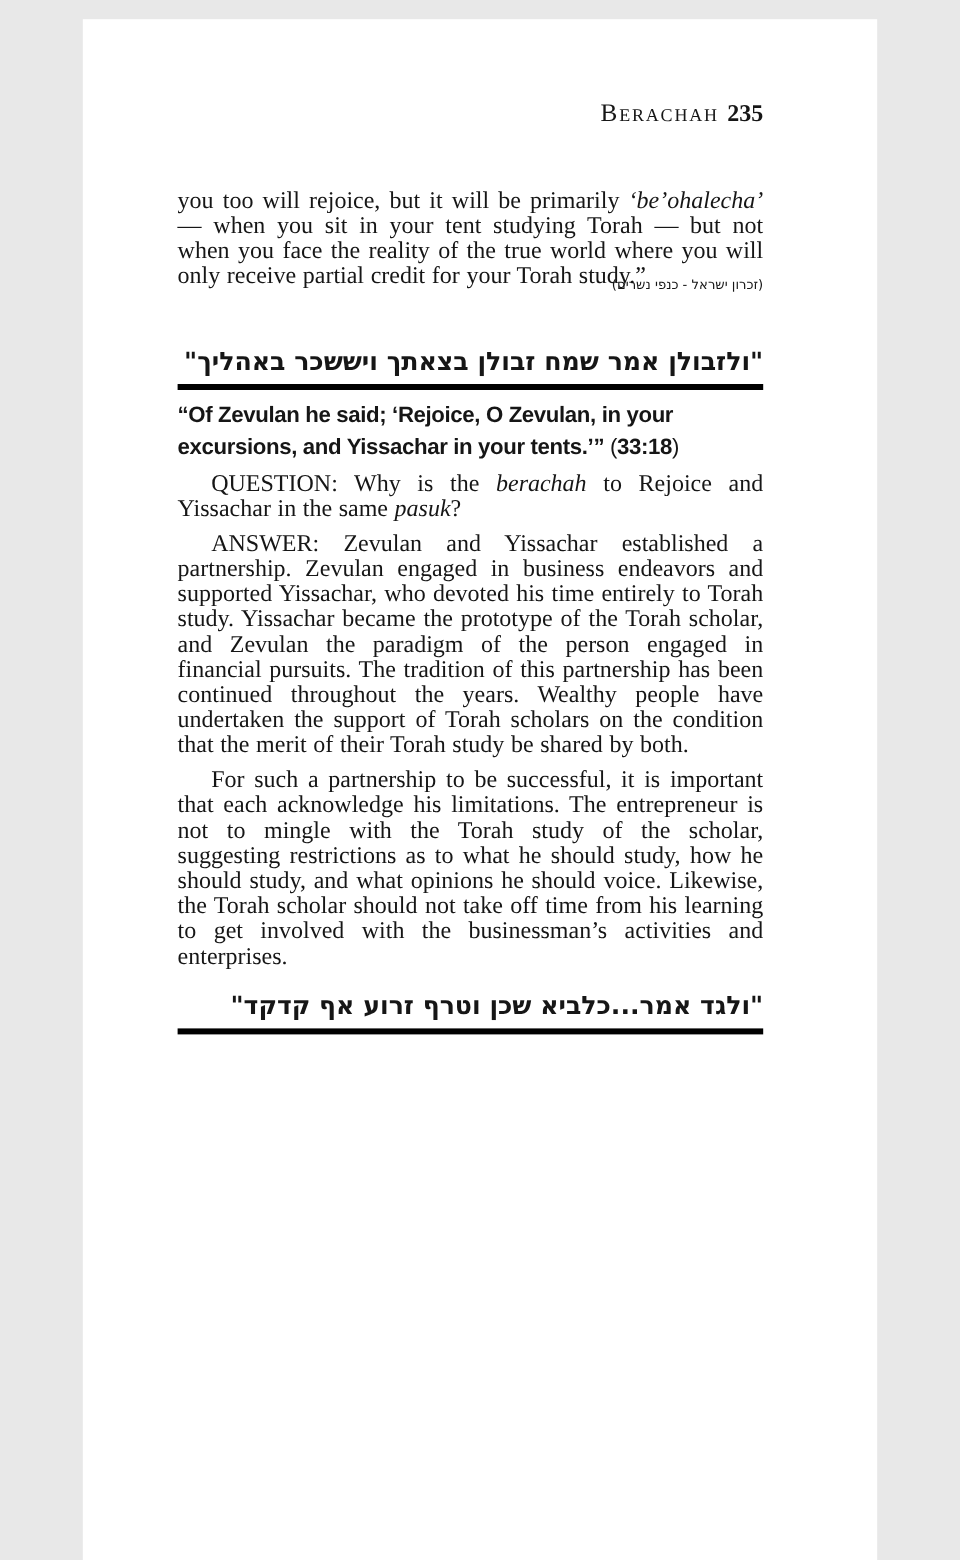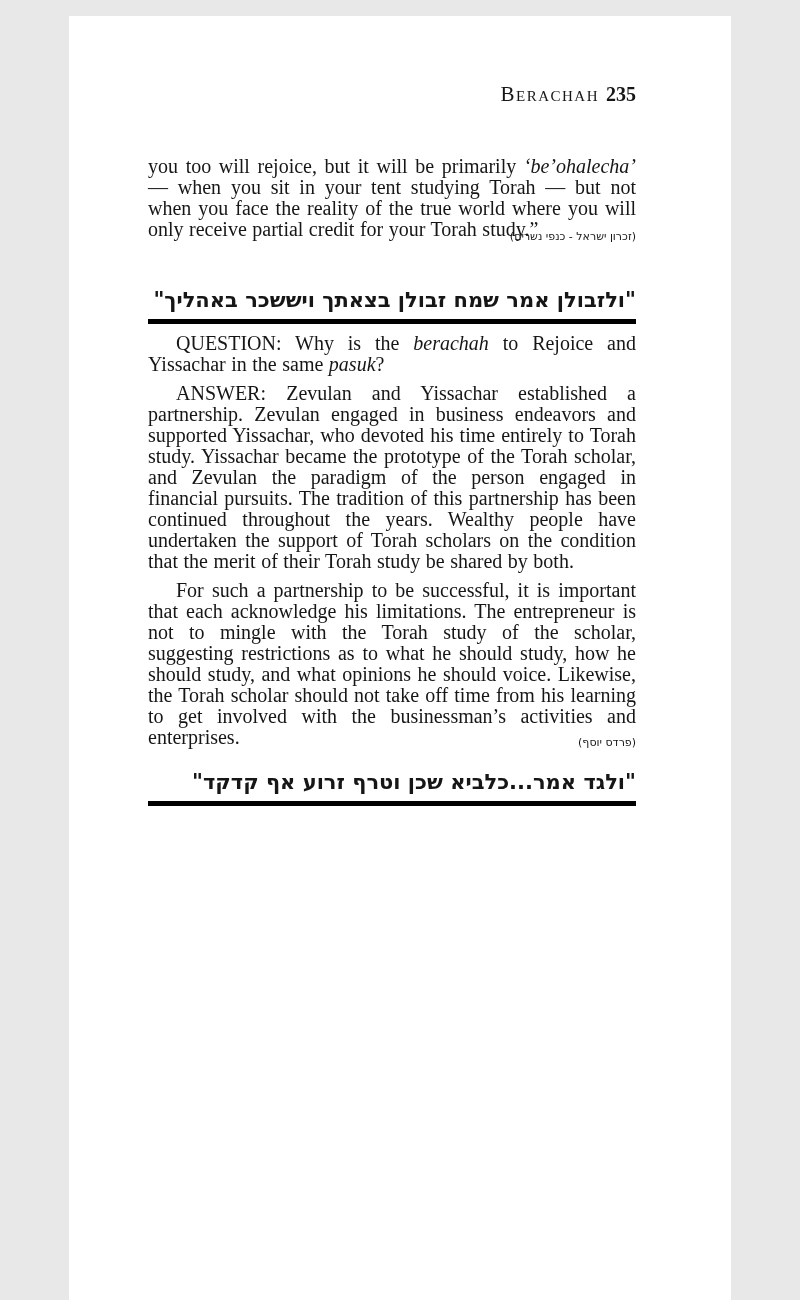--- a/index.html
+++ b/index.html
@@ -65,24 +65,24 @@
   <div class="running-header">
     <span class="book-title">Berachah</span><span class="page-number">235</span>
   </div>
 
   <p class="body-par first"><span>you too will rejoice, but it will be primarily </span><span class="it">‘be’ohalecha’</span><span> — when you sit in your tent studying Torah — but not when you face the reality of the true world where you will only receive partial credit for your Torah study.”</span></p>
   <div class="citation intro-citation" dir="rtl">(זכרון ישראל - כנפי נשרים)</div>
 
   <div class="section-1">
     <div class="hebrew-header" dir="rtl">"ולזבולן אמר שמח זבולן בצאתך ויששכר באהליך"</div>
     <div class="rule"></div>
+    <div class="translation"><span>“Of Zevulan he said; ‘Rejoice, O Zevulan, in your excursions, and Yissachar in your tents.’” </span><span class="nw">(</span><span>33:18</span><span class="nw">)</span></div>
     <p class="body-par q-par"><span>QUESTION: Why is the </span><span class="it">berachah</span><span> to Rejoice and Yissachar in the same </span><span class="it">pasuk</span><span>?</span></p>
     <p class="body-par"><span>ANSWER: Zevulan and Yissachar established a partnership. Zevulan engaged in business endeavors and supported Yissachar, who devoted his time entirely to Torah study. Yissachar became the prototype of the Torah scholar, and Zevulan the paradigm of the person engaged in financial pursuits. The tradition of this partnership has been continued throughout the years. Wealthy people have undertaken the support of Torah scholars on the condition that the merit of their Torah study be shared by both.</span></p>
     <p class="body-par"><span>For such a partnership to be successful, it is important that each acknowledge his limitations. The entrepreneur is not to mingle with the Torah study of the scholar, suggesting restrictions as to what he should study, how he should study, and what opinions he should voice. Likewise, the Torah scholar should not take off time from his learning to get involved with the businessman’s activities and enterprises.</span></p>
-    <div class="citation" dir="rtl">(פרדס יוסף)</div>
   </div>
 
   <div class="section-2">
     <div class="hebrew-header" dir="rtl">"ולגד אמר...כלביא שכן וטרף זרוע אף קדקד"</div>
     <div class="rule"></div>
   </div>
 
 </div>
 
 </body></html>

